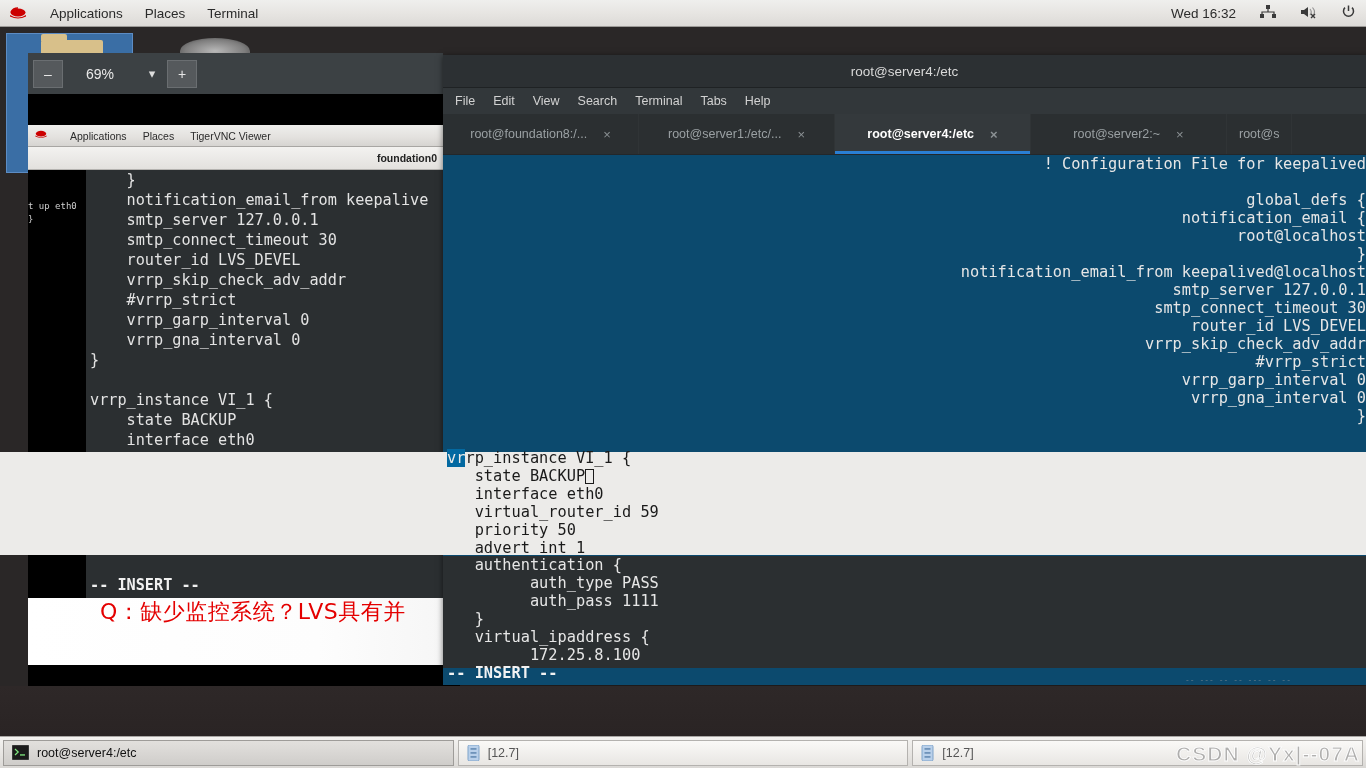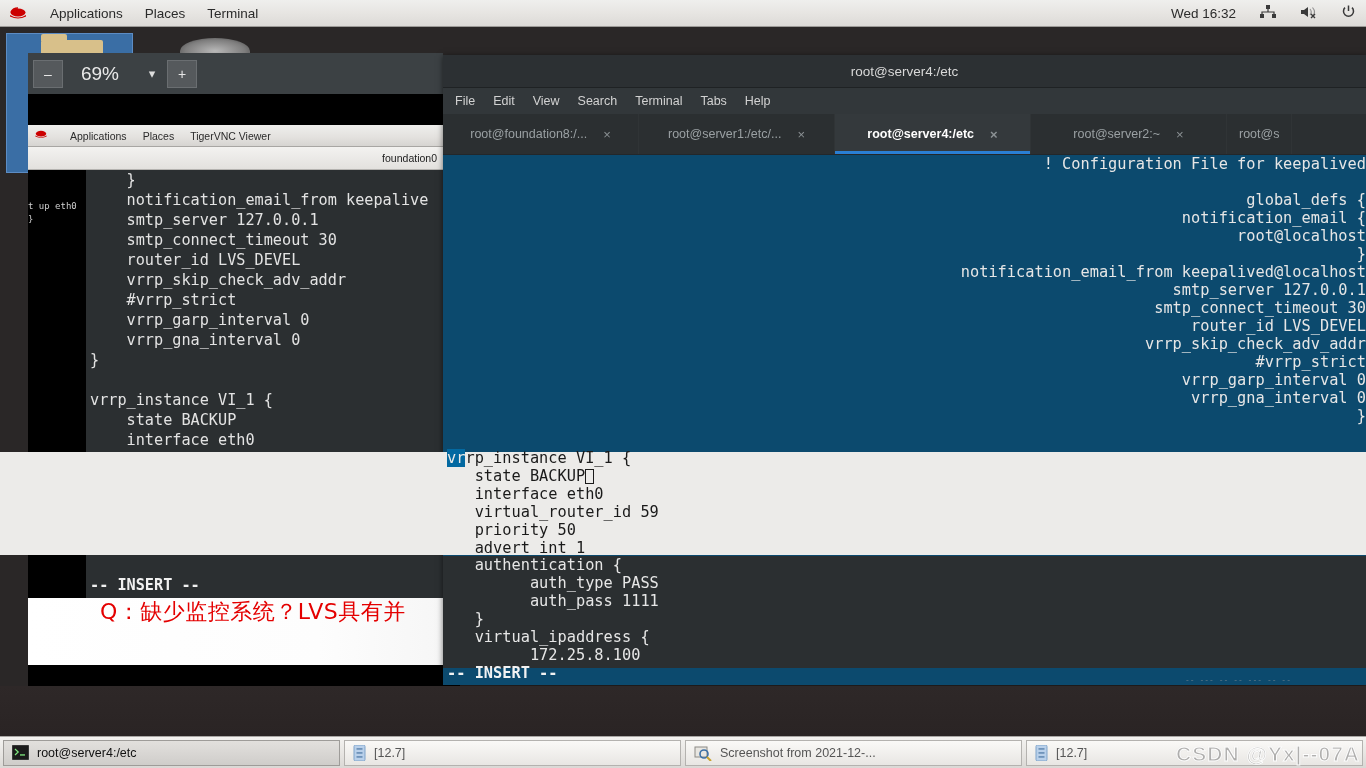--- a/index.html
+++ b/index.html
@@ -59,42 +59,42 @@
     position: absolute; left: 0; top: 0; width: 415px; height: 41px;
     background: #3c4144; display: flex; align-items: center; padding-left: 5px;
   }
   .zoom-ctl { display: flex; align-items: center; height: 32px; }
   .zoom-btn {
     width: 30px; height: 28px; background: #55595c; border: 1px solid #6a6e71;
     display: flex; align-items: center; justify-content: center;
     color: #e6e6e6; font-size: 14px; line-height: 1;
   }
   .zoom-value {
-    min-width: 74px; text-align: center; color: #e9e9e9; font-size: 19px;
+    min-width: 74px; text-align: center; color: #e9e9e9; font-size: 14px;
     background: #3c4144; padding: 0 6px;
   }
   .zoom-caret { width: 30px; text-align: center; color: #dcdcdc; font-size: 13px; }
 
   #vnc-blackbar {
     position: absolute; left: 0; top: 41px; width: 415px; height: 31px; background: #000;
   }
   
   #guest-panel {
     position: absolute; left: 0; top: 72px; width: 415px; height: 22px;
     background: linear-gradient(to bottom,#efefed 0%, #e3e1de 60%, #d6d4d1 100%);
     border-bottom: 1px solid #a8a6a3;
     display: flex; align-items: center; gap: 16px; padding-left: 6px;
     font-size: 10.5px; color: #2b2b2b;
   }
   #guest-titlebar {
     position: absolute; left: 0; top: 94px; width: 415px; height: 23px;
     background: linear-gradient(to bottom,#f3f2f0 0%,#e3e1de 100%);
     border-bottom: 1px solid #b5b3b0;
     display: flex; align-items: center; justify-content: flex-end;
-    padding-right: 6px; font-size: 10.5px; font-weight: normal; color: #222;
+    padding-right: 6px; font-size: 10.5px; font-weight: bold; color: #222;
   }
   
   #guest-term {
     position: absolute; left: 0; top: 117px; width: 415px; height: 428px;
     background: #2b2f31; overflow: hidden;
   }
   #guest-term .leftblack {
     position: absolute; left: 0; top: 0; width: 58px; height: 428px;
     background: #000; color: #cfcfcf;
     font-family: "DejaVu Sans Mono", monospace; font-size: 9px;
@@ -513,28 +513,20 @@
       <svg class="ticon" width="13" height="16" viewBox="0 0 13 16">
         <rect x="1" y="0" width="11" height="16" rx="1.5" fill="#b9d0ea" stroke="#7fa3c9" stroke-width="1"></rect>
         <rect x="3.5" y="3" width="6" height="1.8" fill="#6f93ba"></rect>
         <rect x="3.5" y="7" width="6" height="1.8" fill="#6f93ba"></rect>
         <rect x="3.5" y="11" width="6" height="1.8" fill="#6f93ba"></rect>
       </svg>
       <span class="tlabel">[12.7]</span>
     </div>
 
 
-    <div class="task">
-      <svg class="ticon" width="18" height="16" viewBox="0 0 18 16">
-        <rect x="1" y="2" width="12" height="10" fill="#e8e6e1" stroke="#8c8a85" stroke-width="1"></rect>
-        <circle cx="10" cy="9" r="4" fill="none" stroke="#3a6ea5" stroke-width="1.6"></circle>
-        <path d="M13 12 l4 4" stroke="#caa22c" stroke-width="2"></path>
-      </svg>
-      <span class="tlabel">Screenshot from 2021-12-...</span>
-    </div>
 
     <div class="task">
       <svg class="ticon" width="13" height="16" viewBox="0 0 13 16">
         <rect x="1" y="0" width="11" height="16" rx="1.5" fill="#b9d0ea" stroke="#7fa3c9" stroke-width="1"></rect>
         <rect x="3.5" y="3" width="6" height="1.8" fill="#6f93ba"></rect>
         <rect x="3.5" y="7" width="6" height="1.8" fill="#6f93ba"></rect>
         <rect x="3.5" y="11" width="6" height="1.8" fill="#6f93ba"></rect>
       </svg>
       <span class="tlabel">[12.7]</span>
     </div>

